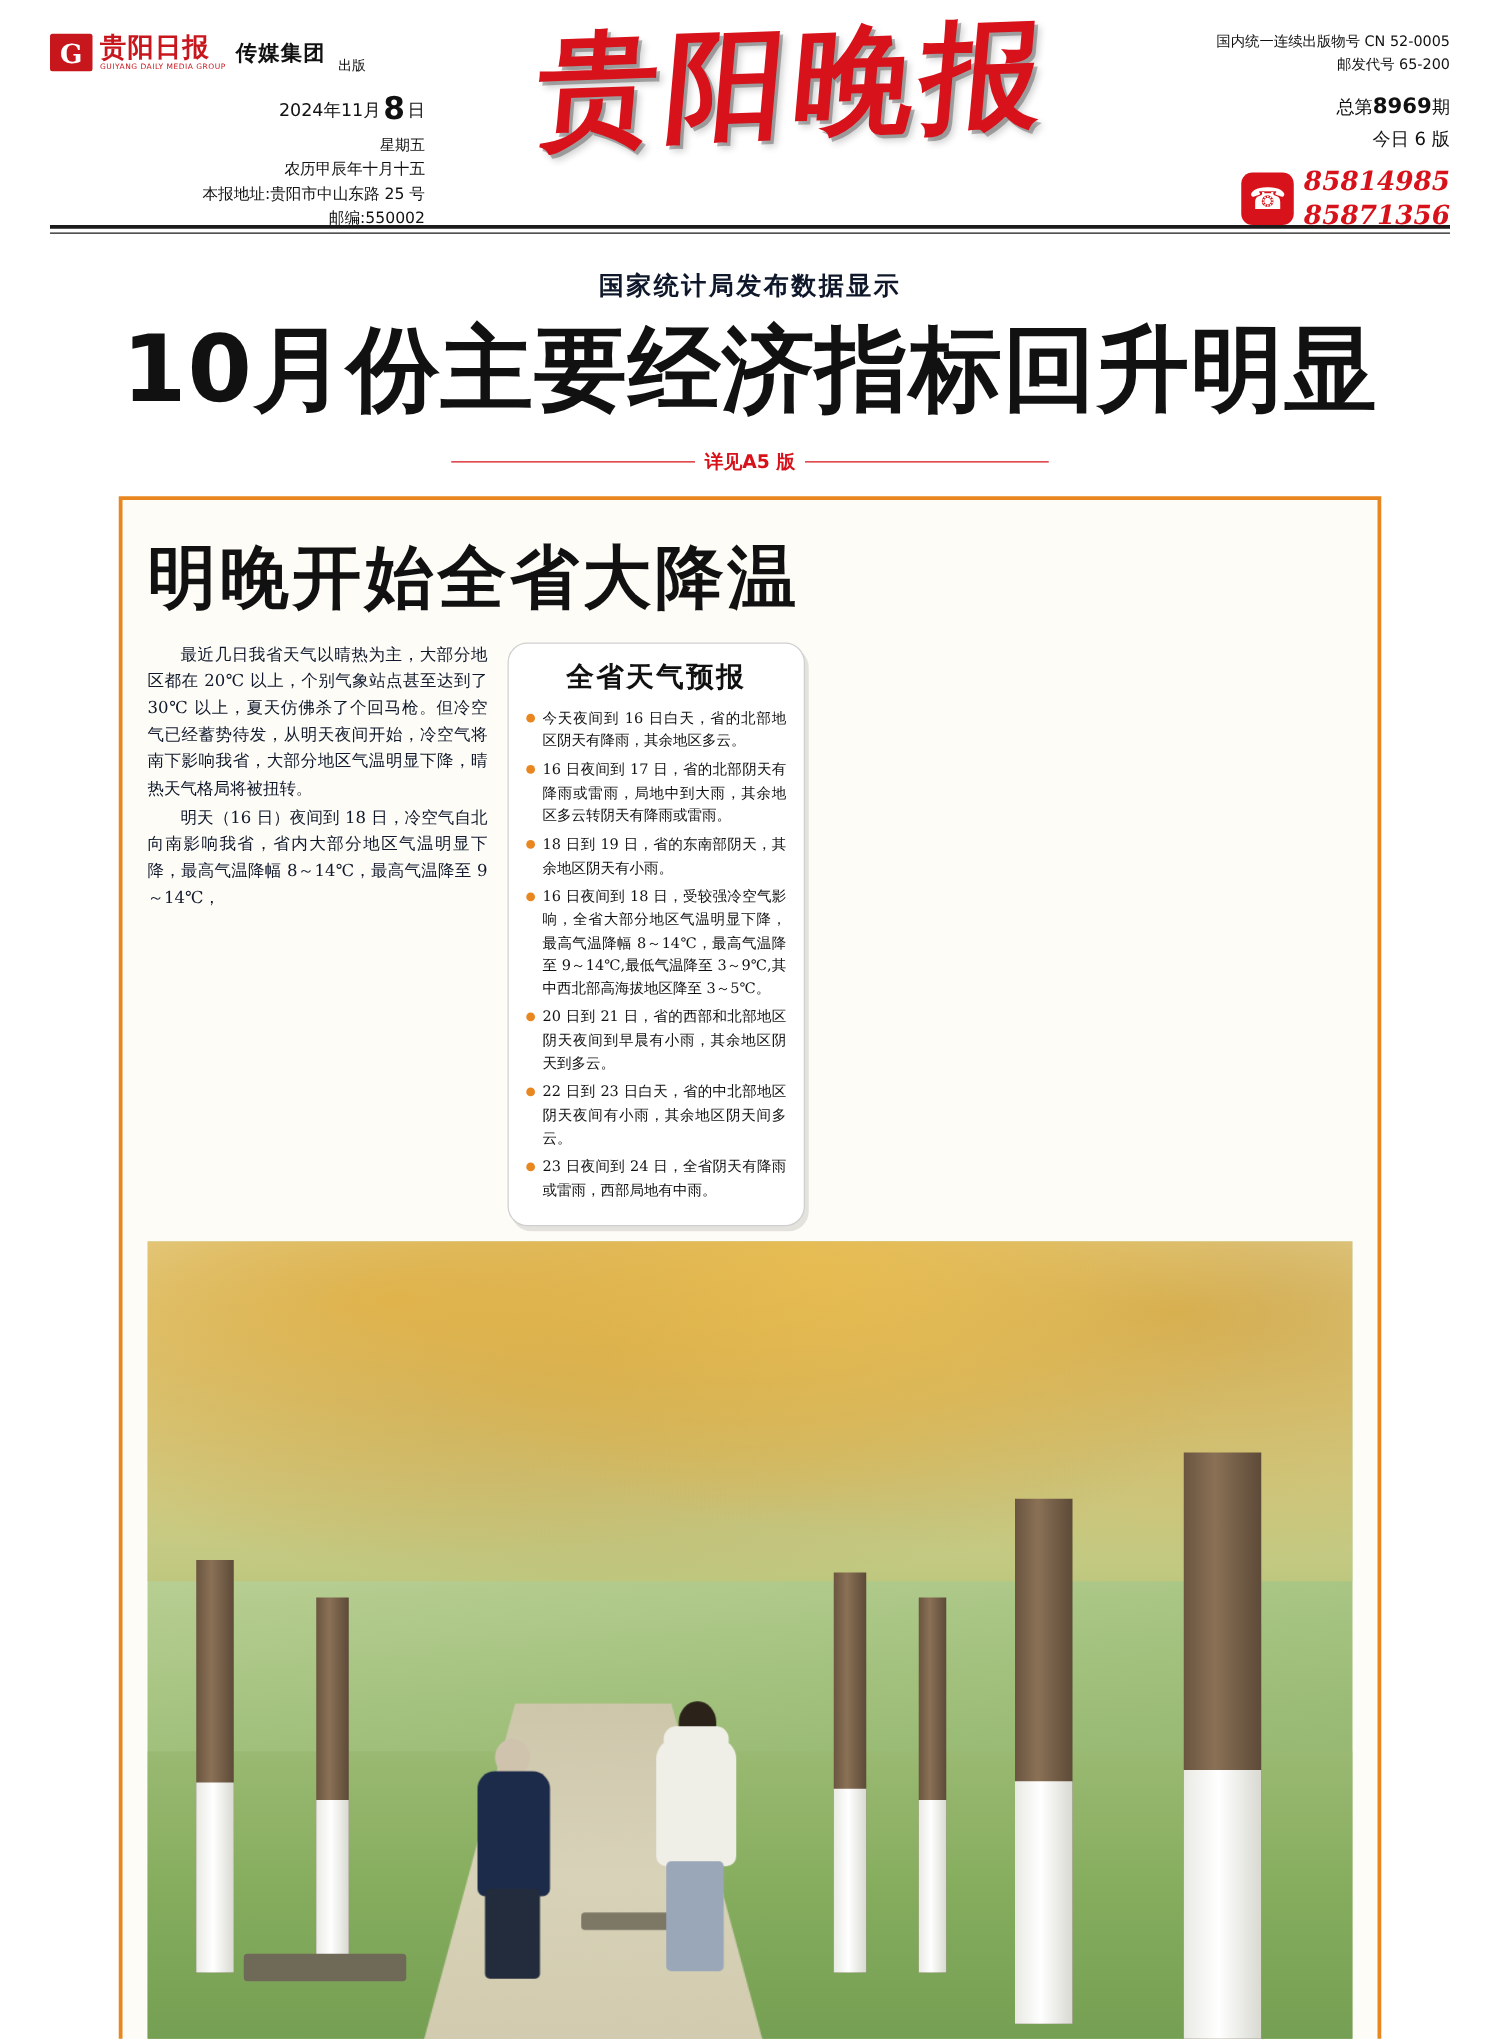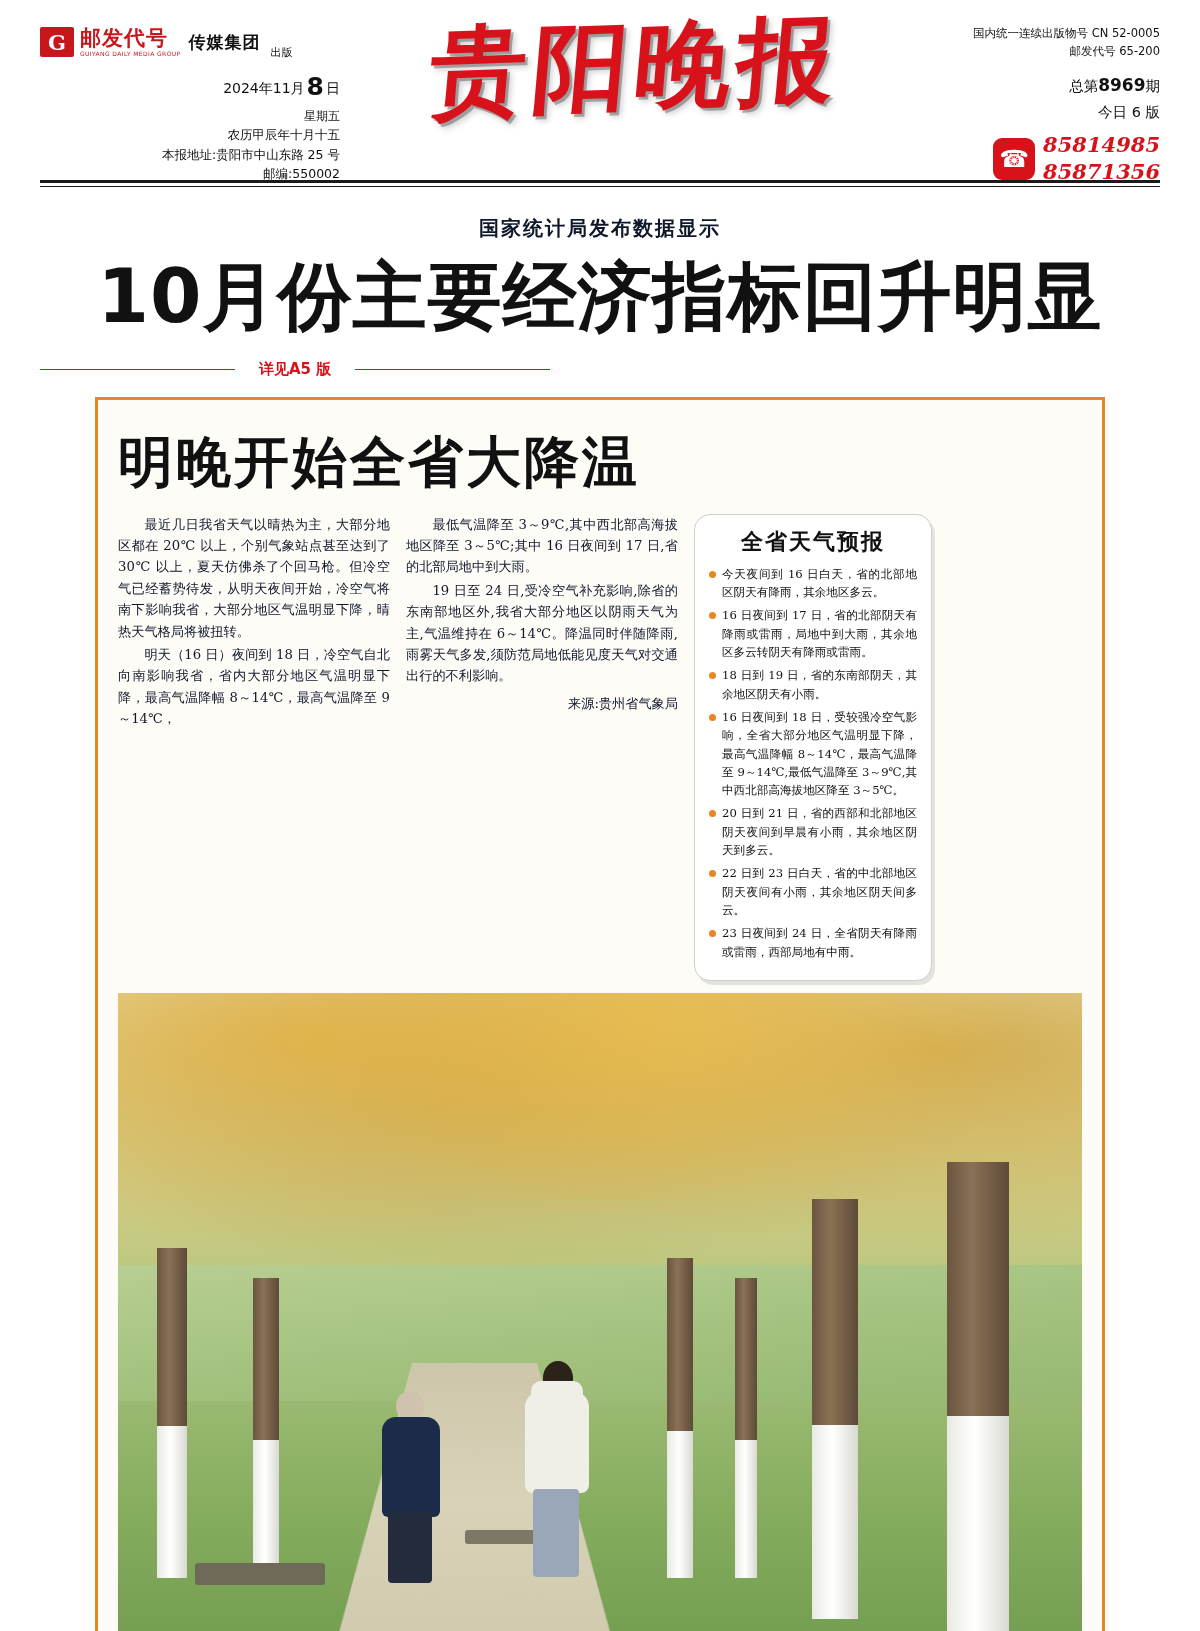--- a/index.html
+++ b/index.html
@@ -67,21 +67,21 @@
   .lead{padding-top:28px;text-align:center;}
   .lead-kicker{
     font-family:Liberation Serif, serif;
     font-size:20px;font-weight:bold;letter-spacing:2px;color:#0f172a;
   }
   .lead-title{
     font-family:"DejaVu Sans","Liberation Sans",sans-serif;
     font-size:74px;font-weight:bold;letter-spacing:1px;color:#111;
     margin-top:16px;line-height:1.05;
   }
-  .see-more{display:flex;align-items:center;gap:24px;margin-top:24px;}
+  .see-more{display:flex;align-items:center;justify-content:center;gap:8px;margin-top:24px;}
   .see-more .line{height:1px;background:#d7121b;width:195px;}
   .see-more .txt{color:#d7121b;font-size:15px;font-weight:bold;white-space:nowrap;}
 
   
   .feature{
     margin:18px auto 0 auto;width:1010px;border:3px solid #e8861f;background:#fdfcf7;
     box-sizing:border-box;padding:18px 20px 14px 20px;position:relative;
   }
   .feat-kicker{text-align:center;font-size:31px;font-weight:bold;letter-spacing:2px;
     font-family:"DejaVu Serif","Liberation Serif",serif;color:#111;}
@@ -144,21 +144,21 @@
 <body>
 
 <div class="page">
 
   <div class="masthead">
 
     <div class="mast-left">
       <div class="mast-logo-row">
         <div class="logo-mark">G</div>
         <div class="logo-cn">
-          <span class="big">邮发代号</span>
+          <span class="big">贵阳日报</span>
           <span class="small">GUIYANG DAILY MEDIA GROUP</span>
         </div>
         <div class="logo-group">传媒集团</div>
         <div class="logo-pub">出版</div>
       </div>
 
       <div class="mast-dateline">
         <div class="mast-date">
           <span>2024年11月</span><span class="day">8</span><span>日</span>
         </div>
@@ -203,25 +203,20 @@
     </div>
   </div>
 
   <div class="feature">
     <div class="feat-title">明晚开始全省大降温</div>
 
     <div class="feat-body">
       <div class="col">
         <p>最近几日我省天气以晴热为主，大部分地区都在 20℃ 以上，个别气象站点甚至达到了 30℃ 以上，夏天仿佛杀了个回马枪。但冷空气已经蓄势待发，从明天夜间开始，冷空气将南下影响我省，大部分地区气温明显下降，晴热天气格局将被扭转。</p>
         <p>明天（16 日）夜间到 18 日，冷空气自北向南影响我省，省内大部分地区气温明显下降，最高气温降幅 8～14℃，最高气温降至 9～14℃，</p>
-      </div>
-      <div class="col">
-        <p>最低气温降至 3～9℃,其中西北部高海拔地区降至 3～5℃;其中 16 日夜间到 17 日,省的北部局地中到大雨。</p>
-        <p>19 日至 24 日,受冷空气补充影响,除省的东南部地区外,我省大部分地区以阴雨天气为主,气温维持在 6～14℃。降温同时伴随降雨,雨雾天气多发,须防范局地低能见度天气对交通出行的不利影响。</p>
-        <p class="source">来源:贵州省气象局</p>
       </div>
 
       <div class="wx-box">
         <div class="wx-title">全省天气预报</div>
         <div class="wx-item">今天夜间到 16 日白天，省的北部地区阴天有降雨，其余地区多云。</div>
         <div class="wx-item">16 日夜间到 17 日，省的北部阴天有降雨或雷雨，局地中到大雨，其余地区多云转阴天有降雨或雷雨。</div>
         <div class="wx-item">18 日到 19 日，省的东南部阴天，其余地区阴天有小雨。</div>
         <div class="wx-item">16 日夜间到 18 日，受较强冷空气影响，全省大部分地区气温明显下降，最高气温降幅 8～14℃，最高气温降至 9～14℃,最低气温降至 3～9℃,其中西北部高海拔地区降至 3～5℃。</div>
         <div class="wx-item">20 日到 21 日，省的西部和北部地区阴天夜间到早晨有小雨，其余地区阴天到多云。</div>
         <div class="wx-item">22 日到 23 日白天，省的中北部地区阴天夜间有小雨，其余地区阴天间多云。</div>

